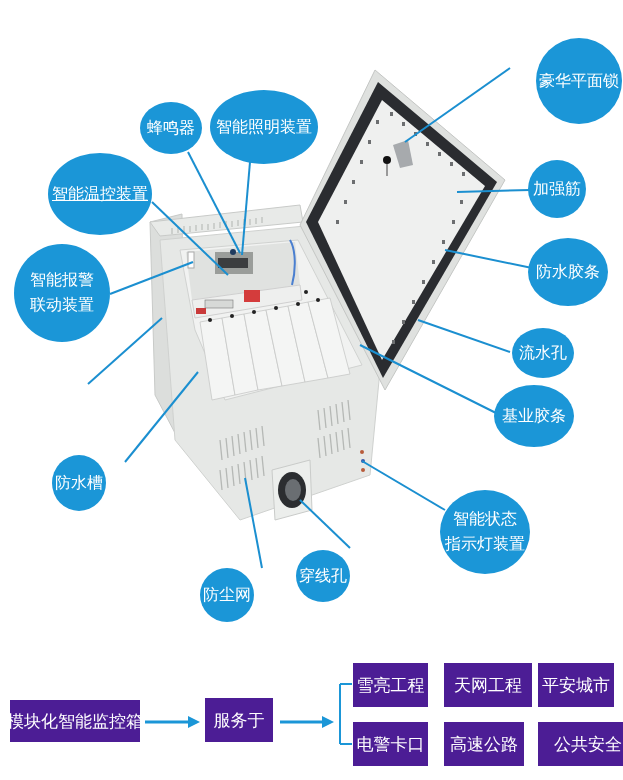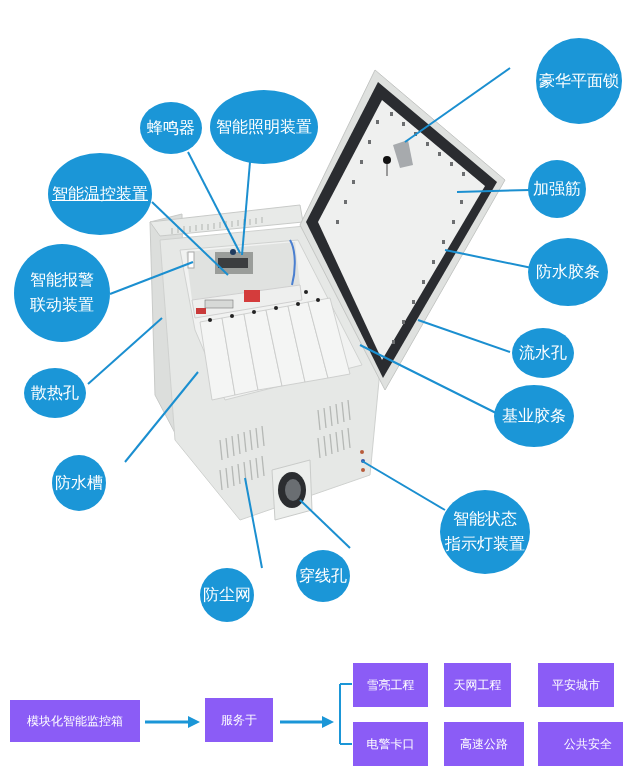--- a/index.html
+++ b/index.html
@@ -8,23 +8,23 @@
     .stage { position: absolute; left: 0; top: 0; width: 623px; height: 780px; }
     svg.art { position: absolute; left: 0; top: 0; }
     .bubble {
       position: absolute; border-radius: 50%;
       background: #1b96d7; color: #fff;
       display: flex; flex-direction: column; align-items: center; justify-content: center;
       font-size: 16px; line-height: 1.55; text-align: center; white-space: nowrap;
       letter-spacing: 0px;
     }
     .box {
-      position: absolute; background: #8b5cf6; color: #fff;
+      position: absolute; background: #4c1d95; color: #fff;
       display: flex; align-items: center; justify-content: center;
-      font-size: 12px; white-space: nowrap;
+      font-size: 17px; white-space: nowrap;
     }
   </style>
 </head>
 <body>
 
 <div class="stage">
 
   <svg class="art" width="623" height="650" viewBox="0 0 623 650">
 
     <polygon points="150,222 182,214 185,452 155,395" fill="#dcdedc" stroke="#c8cac8" stroke-width="1"></polygon>
@@ -194,23 +194,20 @@
   <div class="bubble" style="left:14px;top:244px;width:96px;height:98px;">
     <span>智能报警</span>
     <span>联动装置</span>
   </div>
   <div class="bubble" style="left:528px;top:238px;width:80px;height:68px;">
     <span>防水胶条</span>
   </div>
   <div class="bubble" style="left:512px;top:328px;width:62px;height:50px;">
     <span>流水孔</span>
   </div>
-  <div class="bubble" style="left:24px;top:368px;width:62px;height:50px;">
-    <span>散热孔</span>
-  </div>
   <div class="bubble" style="left:494px;top:385px;width:80px;height:62px;">
     <span>基业胶条</span>
   </div>
   <div class="bubble" style="left:52px;top:455px;width:54px;height:56px;">
     <span>防水槽</span>
   </div>
   <div class="bubble" style="left:440px;top:490px;width:90px;height:84px;">
     <span>智能状态</span>
     <span>指示灯装置</span>
   </div>
@@ -236,21 +233,21 @@
   <div class="box" style="left:10px;top:700px;width:130px;height:42px;text-align:center;">
     <span>模块化智能监控箱</span>
   </div>
   <div class="box" style="left:205px;top:698px;width:68px;height:44px;">
     <span>服务于</span>
   </div>
 
   <div class="box" style="left:353px;top:663px;width:75px;height:44px;">
     <span>雪亮工程</span>
   </div>
-  <div class="box" style="left:444px;top:663px;width:67px;height:44px;">
+  <div class="box" style="left:444px;top:663px;width:88px;height:44px;">
     <span>天网工程</span>
   </div>
   <div class="box" style="left:538px;top:663px;width:76px;height:44px;">
     <span>平安城市</span>
   </div>
   <div class="box" style="left:353px;top:722px;width:75px;height:44px;">
     <span>电警卡口</span>
   </div>
   <div class="box" style="left:444px;top:722px;width:80px;height:44px;">
     <span>高速公路</span>

